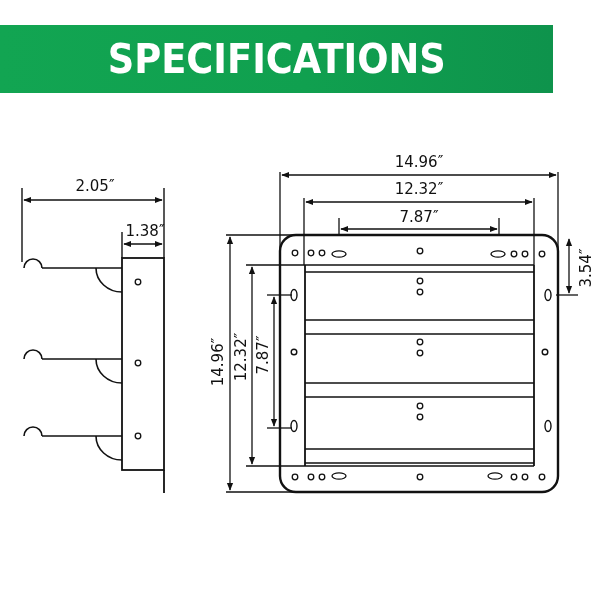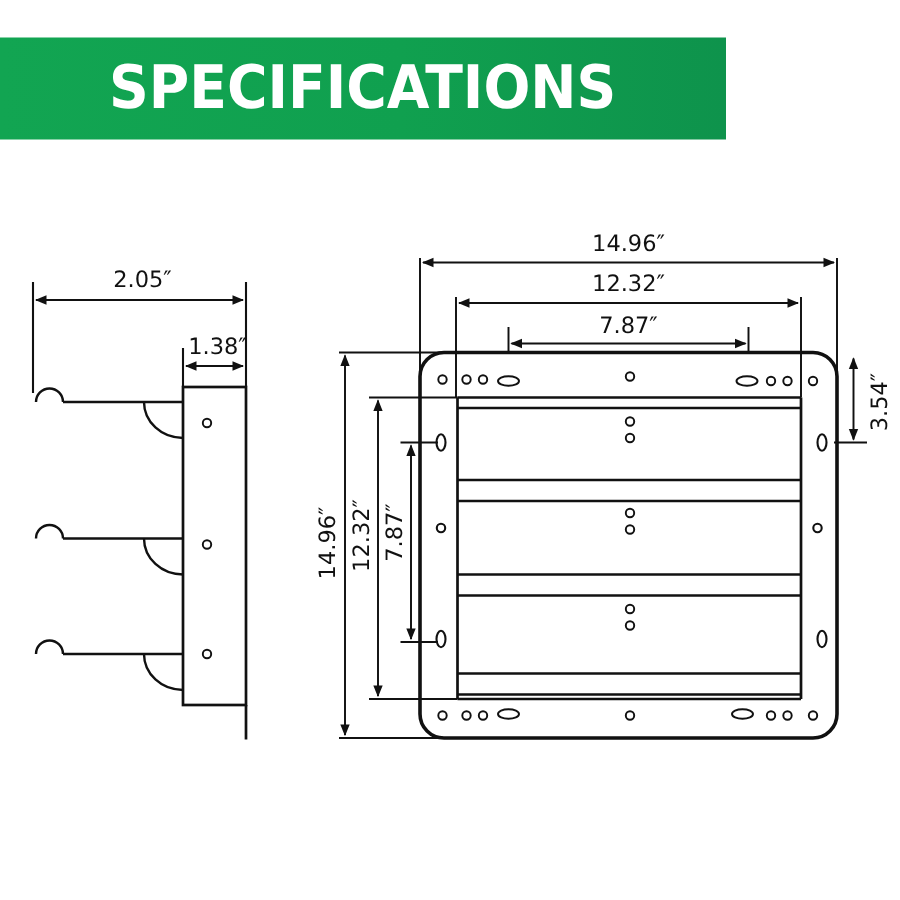--- a/index.html
+++ b/index.html
@@ -1,18 +1,18 @@
 <!DOCTYPE html>
 <html><head>
   <meta charset="utf-8">
   <style>
     html, body { margin: 0; padding: 0; background: #ffffff; }
     body { width: 600px; height: 600px; position: relative; overflow: hidden; font-family: "DejaVu Sans", sans-serif; }
     .banner {
-      position: absolute; left: 0; top: 25px; width: 484px; height: 68px;
+      position: absolute; left: 0; top: 25px; width: 553px; height: 68px;
       background: linear-gradient(90deg, #12a552 0%, #10a04f 55%, #0e934c 100%);
       display: flex; align-items: center; justify-content: center;
     }
     .banner-title {
       color: #ffffff; font-family: "DejaVu Sans", sans-serif; font-weight: bold;
       font-size: 40px; letter-spacing: 0px; transform: scaleX(0.92);
     }
     svg.drawing { position: absolute; left: 0; top: 0; }
     .dim-text { font-family: "DejaVu Sans", sans-serif; font-size: 15px; fill: #111; }
   </style>

